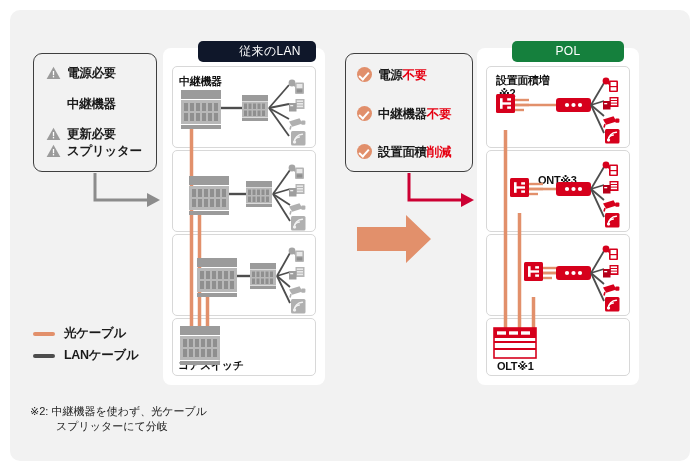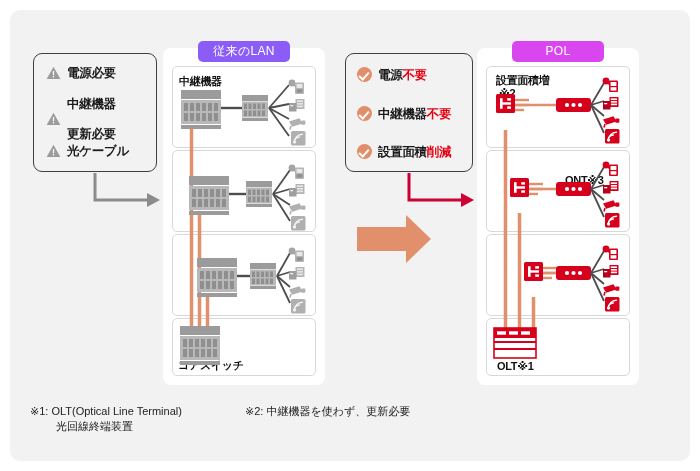--- a/index.html
+++ b/index.html
@@ -4,28 +4,28 @@
 <style>
   html,body{margin:0;padding:0;background:#ffffff;}
   body{font-family:"Liberation Sans","DejaVu Sans",sans-serif;}
   #root{position:relative;width:700px;height:471px;overflow:hidden;background:#ffffff;}
   .page-bg{position:absolute;left:10px;top:10px;width:680px;height:451px;background:#f2f2f2;border-radius:10px;}
   .panel{position:absolute;background:#ffffff;border-radius:8px;}
   .row-box{position:absolute;background:#ffffff;border:1px solid #d8d8d8;border-radius:5px;box-sizing:border-box;}
 
   
   .badge{position:absolute;border-radius:5px;color:#fff;font-size:12px;line-height:20px;text-align:center;letter-spacing:.3px;}
-  .badge-lan{left:198px;top:41px;width:92px;height:21px;background:#8b5cf6;}
-  .badge-pol{left:512px;top:41px;width:92px;height:21px;background:#d946ef;}
+  .badge-lan{left:198px;top:41px;width:92px;height:21px;background:#0f172a;padding-left:26px;}
+  .badge-pol{left:512px;top:41px;width:112px;height:21px;background:#15803d;}
 
   
   .callout{position:absolute;background:#f2f2f2;border:1.5px solid #3f3f3f;border-radius:9px;box-sizing:border-box;}
   .callout-left{left:33px;top:53px;width:124px;height:119px;}
   .callout-right{left:345px;top:53px;width:128px;height:119px;padding-left:16px;}
-  .callout .line{position:absolute;display:flex;align-items:center;}
+  .callout .line{position:absolute;display:flex;align-items:flex-end;}
   .callout .ctext{font-size:12.5px;font-weight:bold;color:#1a1a1a;letter-spacing:-0.3px;white-space:nowrap;line-height:14px;}
   .callout .ctext .red{color:#e60012;}
 
   .warn-ico{width:15px;height:14px;flex:0 0 15px;margin-right:6px;position:relative;}
   .warn-ico svg{display:block;}
   .chk-ico{width:15px;height:15px;flex:0 0 15px;margin-right:6px;border-radius:50%;background:#e18f6b;position:relative;}
   .chk-ico:after{content:"";position:absolute;left:4px;top:3px;width:4px;height:8px;border:solid #fff;border-width:0 2px 2px 0;transform:rotate(42deg);}
 
   
   .legend{position:absolute;left:33px;top:325px;}
@@ -93,21 +93,21 @@
       </span>
     </div>
     <div class="line" style="left:12px;top:90px;">
       <span class="warn-ico">
         <svg width="15" height="14" viewBox="0 0 15 14">
             <path d="M7.5 0.8 L14.4 13.1 L0.6 13.1 Z" fill="#9b9b9b"></path>
             <rect x="6.85" y="5.0" width="1.3" height="4.2" fill="#ffffff"></rect>
             <rect x="6.85" y="10.0" width="1.3" height="1.4" fill="#ffffff"></rect>
           </svg>
       </span>
-      <span class="ctext">光ケーブル</span>
+      <span class="ctext">スプリッター</span>
     </div>
   </div>
 
   <div class="callout callout-right">
     <div class="line" style="left:11px;top:13px;">
       <span class="chk-ico"></span>
       <span class="ctext"><span>電源</span><span class="red">不要</span></span>
     </div>
     <div class="line" style="left:11px;top:52px;">
       <span class="chk-ico"></span>
@@ -117,21 +117,21 @@
       <span class="chk-ico"></span>
       <span class="ctext"><span>設置面積</span><span class="red">削減</span></span>
     </div>
   </div>
 
   <div class="dev-label" style="left:179px;top:74px;">中継機器</div>
   <div class="dev-label" style="left:178px;top:358px;">コアスイッチ</div>
 
   <div class="dev-label" style="left:496px;top:73px;">設置面積増</div>
   <div class="dev-label" style="left:499px;top:87px;">※2</div>
-  <div class="dev-label" style="left:538px;top:174px;margin-left:27px;">ONT※3</div>
+  <div class="dev-label" style="left:538px;top:174px;">ONT※3</div>
   <div class="dev-label" style="left:497px;top:360px;">OLT※1</div>
 
   <svg class="layer" viewBox="0 0 700 471">
     <defs>
 
       <g id="gswitch">
         <rect x="0" y="0" width="40" height="9" fill="#9b9b9b"></rect>
         <rect x="0" y="10" width="40" height="24" fill="#b8b8b8"></rect>
         <g fill="#8f8f8f">
           <rect x="3" y="13" width="4" height="8"></rect>
@@ -377,25 +377,31 @@
     <path d="M147 193 L160 200 L147 207 Z" fill="#8c8c8c"></path>
 
     <g fill="none" stroke="#cc0033" stroke-width="3">
       <path d="M409 173 L409 200 L462 200"></path>
     </g>
     <path d="M461 193 L474 200 L461 207 Z" fill="#cc0033"></path>
 
     <path d="M357 227 L406 227 L406 215 L431 239 L406 263 L406 251 L357 251 Z" fill="#e2906b"></path>
   </svg>
 
+  <div class="legend">
+    <div class="lrow">
+      <span class="swatch" style="background:#e2906b;"></span>
+      <span class="ltext">光ケーブル</span>
+    </div>
+    <div class="lrow">
+      <span class="swatch" style="background:#4d4d4d;"></span>
+      <span class="ltext">LANケーブル</span>
+    </div>
+  </div>
 
   <div class="footnotes">
-    <div class="fn fn-a">
-      <span>※1:</span>
-      <span>OLT(Optical Line Terminal)</span>
-      <span class="fn2">光回線終端装置</span>
-    </div>
     <div class="fn fn-b">
       <span>※2:</span>
-      <span>中継機器を使わず、更新必要</span>
+      <span>中継機器を使わず、光ケーブル</span>
+      <span class="fn2">スプリッターにて分岐</span>
     </div>
   </div>
 </div>
 
 </body></html>

